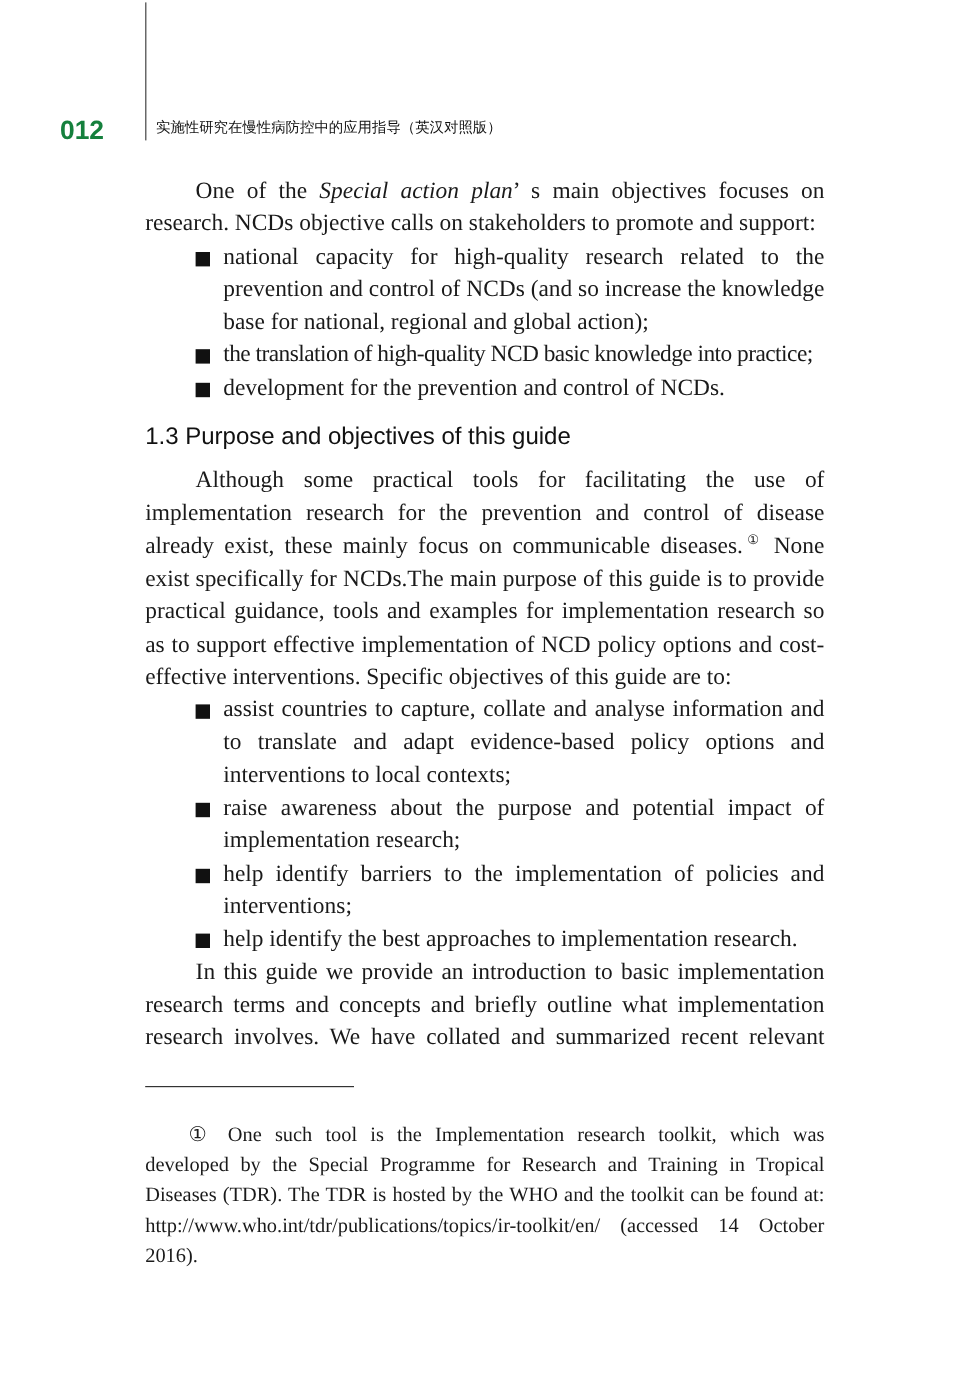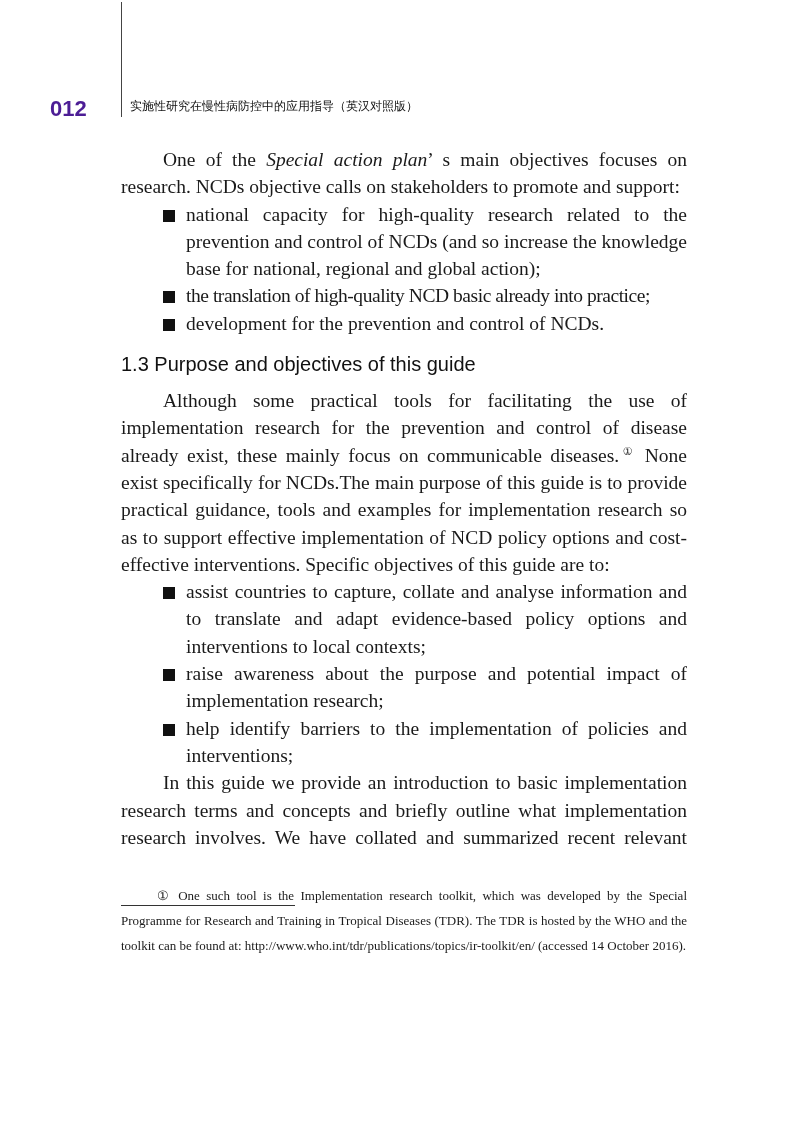--- a/index.html
+++ b/index.html
@@ -1,62 +1,63 @@
 <!DOCTYPE html>
 <html><head>
   <meta charset="utf-8">
   <style>
     html, body { margin: 0; padding: 0; background: #ffffff; }
     body { width: 800px; height: 1146px; position: relative; overflow: hidden;
            font-family: "Liberation Serif", "DejaVu Serif", serif; color: #1a1a1a; }
     .vrule { position: absolute; left: 121px; top: 2px; width: 1px; height: 115px; background: #444; }
     .header { position: absolute; top: 96px; left: 0; height: 24px; }
     .page-num { position: absolute; left: 50px; top: 0; font-family: "Liberation Sans", "DejaVu Sans", sans-serif;
-                font-weight: bold; font-size: 22px; letter-spacing: 0px; color: #4c1d95; }
+                font-weight: bold; font-size: 22px; letter-spacing: 0px; color: #15803d; }
     .running-title { position: absolute; left: 130px; top: 2px; white-space: nowrap;
                      font-family: "DejaVu Sans", "Liberation Sans", sans-serif; font-weight: normal; font-size: 12px; color: #111; }
     .content { position: absolute; left: 121px; top: 146px; width: 566px; font-size: 19.5px; line-height: 27.3px; }
     p { margin: 0; text-align: justify; text-align-last: left; }
     .indent { text-indent: 42px; }
     ul { list-style: none; margin: 0; padding: 0; }
     li { position: relative; padding-left: 65px; text-align: justify; }
     li .bullet { position: absolute; left: 42px; top: 9px; width: 12px; height: 12px; background: #111; }
     .heading { font-family: Liberation Sans, sans-serif; font-size: 20px; margin: 14px 0 10px 0; line-height: 26px; color: #111; }
     sup { font-size: 11px; line-height: 0; }
     .fn-rule { position: absolute; left: 121px; top: 905px; width: 174px; height: 1px; background: #333; }
-    .footnote { position: absolute; left: 121px; top: 883px; width: 566px; font-size: 13px; line-height: 25.2px; }
+    .footnote { position: absolute; left: 121px; top: 933px; width: 566px; font-size: 17px; line-height: 25.2px; }
     .footnote p { text-indent: 36px; }
     .italic { font-style: italic; }
   </style>
 </head>
 <body>
 
 <div class="vrule"></div>
 <div class="header">
   <span class="page-num">012</span>
   <span class="running-title">实施性研究在慢性病防控中的应用指导（英汉对照版）</span>
 </div>
 
 <div class="content">
   <p class="indent"><span>One of the </span><span class="italic">Special action plan</span><span>’ s main objectives focuses on research. NCDs objective calls on stakeholders to promote and support:</span></p>
 
   <ul>
     <li><span class="bullet"></span><span>national capacity for high-quality research related to the prevention and control of NCDs (and so increase the knowledge base for national, regional and global action);</span></li>
-    <li style="letter-spacing:-0.45px"><span class="bullet"></span><span>the translation of high-quality NCD basic already into practice;</span></li>
+    <li style="letter-spacing:-0.45px"><span class="bullet"></span><span>the translation of high-quality NCD basic knowledge into practice;</span></li>
     <li><span class="bullet"></span><span>development for the prevention and control of NCDs.</span></li>
   </ul>
 
   <div class="heading">1.3  Purpose and objectives of this guide</div>
 
   <p class="indent"><span>Although some practical tools for facilitating the use of implementation research for the prevention and control of disease already exist, these mainly focus on communicable diseases.</span><sup>①</sup><span> None exist specifically for NCDs.The main purpose of this guide is to provide practical guidance, tools and examples for implementation research so as to support effective implementation of NCD policy options and cost-effective interventions. Specific objectives of this guide are to:</span></p>
 
   <ul>
     <li><span class="bullet"></span><span>assist countries to capture, collate and analyse information and to translate and adapt evidence-based policy options and interventions to local contexts;</span></li>
     <li><span class="bullet"></span><span>raise awareness about the purpose and potential impact of implementation research;</span></li>
     <li><span class="bullet"></span><span>help identify barriers to the implementation of policies and interventions;</span></li>
+    <li><span class="bullet"></span><span>help identify the best approaches to implementation research.</span></li>
   </ul>
 
   <p class="indent" style="text-align-last: justify;">In this guide we provide an introduction to basic implementation research terms and concepts and briefly outline what implementation research involves. We have collated and summarized recent relevant</p>
 </div>
 
 <div class="fn-rule"></div>
 <div class="footnote">
   <p><span>①</span><span> One such tool is the Implementation research toolkit, which was developed by the Special Programme for Research and Training in Tropical Diseases (TDR). The TDR is hosted by the WHO and the toolkit can be found at: http://www.who.int/tdr/publications/topics/ir-toolkit/en/ (accessed 14 October 2016).</span></p>
 </div>
 

